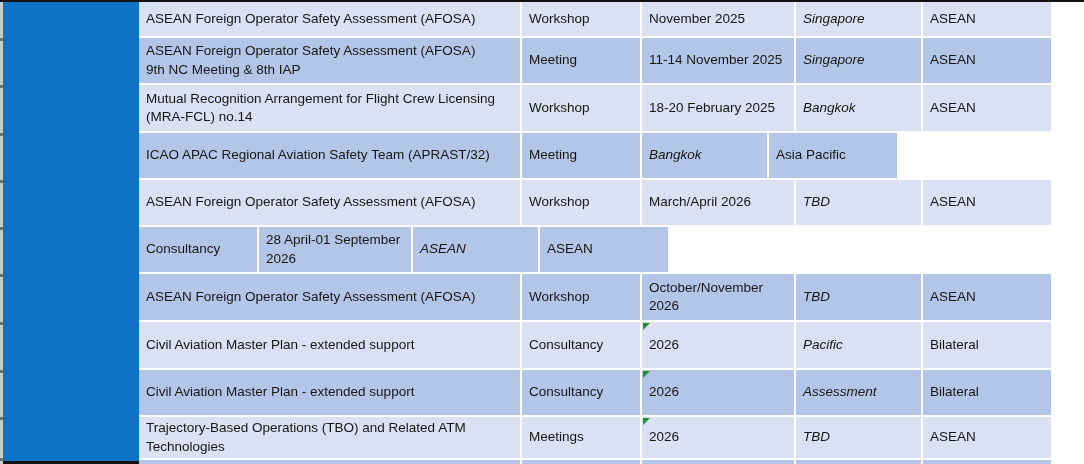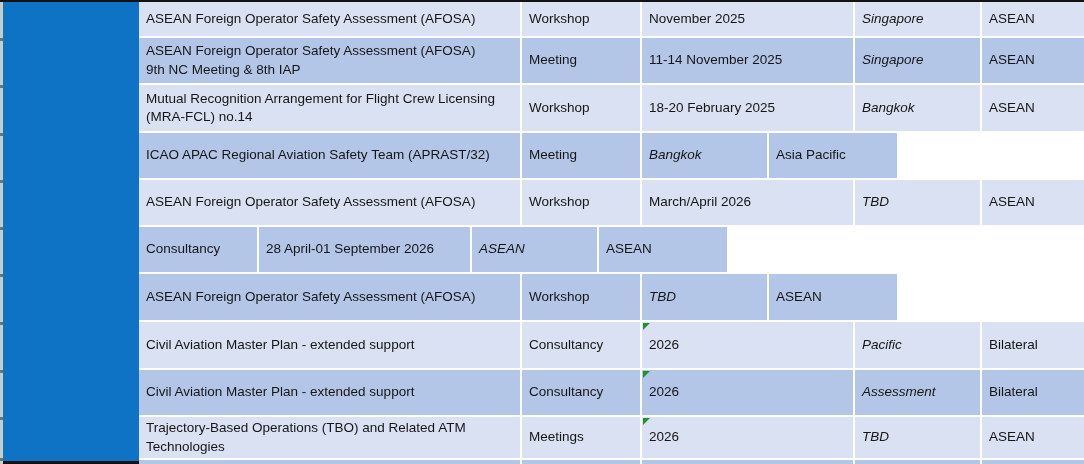--- a/index.html
+++ b/index.html
@@ -38,21 +38,21 @@
     border-bottom:2px solid #ffffff;
     display:flex;align-items:center;
     padding:2px 5px 2px 7px;
     position:relative;
     overflow:hidden;
   }
   .light .cell{background:#d9e1f2;}
   .dark  .cell{background:#b4c6e7;}
   .c-event{width:383px;}
   .c-type{width:120px;}
-  .c-date{width:213px;}
+  .c-date{width:154px;}
   .c-loc{width:127px;font-style:italic;}
   .c-region{width:128px;border-right:none;}
   .txt{white-space:pre-line;line-height:1.35;}
   .flag-tri{
     position:absolute;top:1px;left:1px;
     width:0;height:0;
     border-top:7px solid #21912b;
     border-right:7px solid transparent;
   }
   .partial .cell{border-bottom:none;}
@@ -183,20 +183,23 @@
         </div>
     </div>
 
     <div class="row dark h48">
       <div class="cell c-event">
           <span class="txt">ASEAN Foreign Operator Safety Assessment (AFOSA)</span>
         </div>
       <div class="cell c-type">
           <span class="txt">Workshop</span>
         </div>
+      <div class="cell c-date">
+          <span class="txt">October/November 2026</span>
+        </div>
       <div class="cell c-loc">
           <span class="txt">TBD</span>
         </div>
       <div class="cell c-region">
           <span class="txt">ASEAN</span>
         </div>
     </div>
 
     <div class="row light h48">
       <div class="cell c-event">

